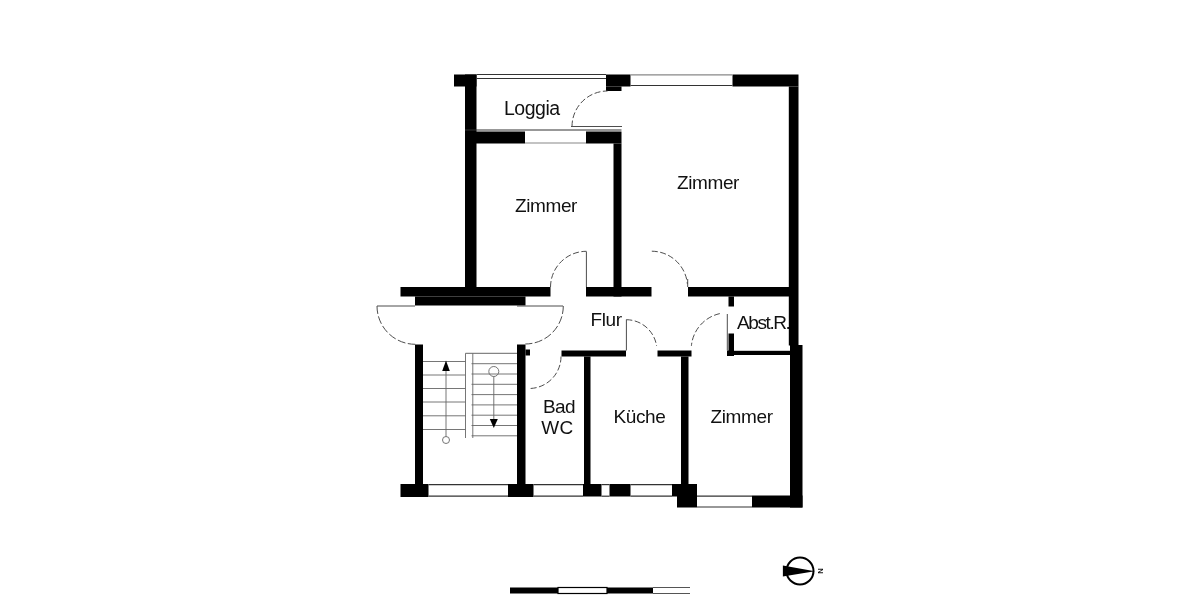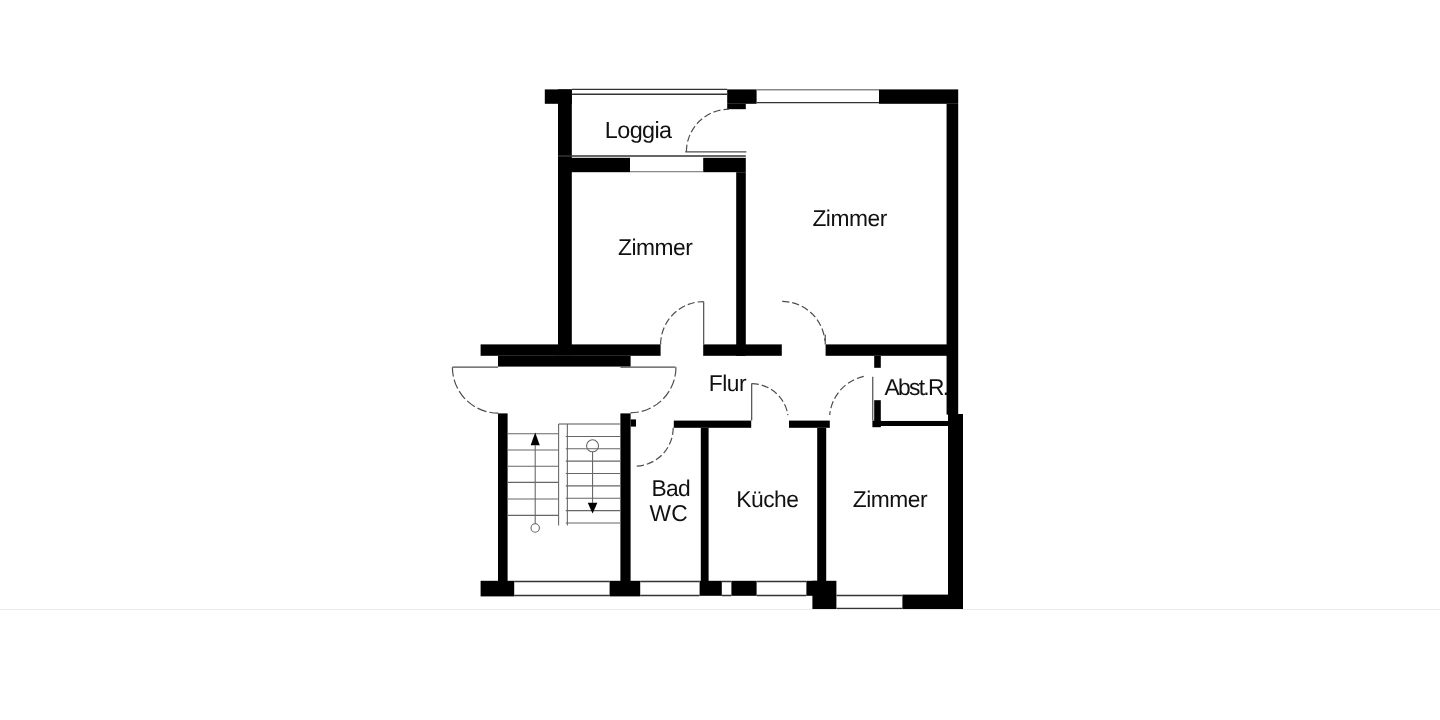--- a/index.html
+++ b/index.html
@@ -1,16 +1,16 @@
 <!DOCTYPE html>
 <html><head>
 <meta charset="utf-8">
 <style>
 html,body{margin:0;padding:0;background:#fff;}
-#c{position:relative;width:1200px;height:508px;background:#737373;overflow:hidden;filter:grayscale(1) blur(0.35px);}
+#c{position:relative;width:1200px;height:600px;background:#737373;overflow:hidden;filter:grayscale(1) blur(0.35px);}
 svg{position:absolute;left:0;top:0;}
 text{font-family:"Liberation Sans",sans-serif;fill:#111;}
 </style>
 </head>
 <body>
 <div id="c">
 <svg width="1200" height="600" viewBox="0 0 1200 600">
 <rect x="0" y="0" width="1200" height="600" fill="#ffffff"></rect>
 <g id="walls" fill="#000000" stroke="none">
 

